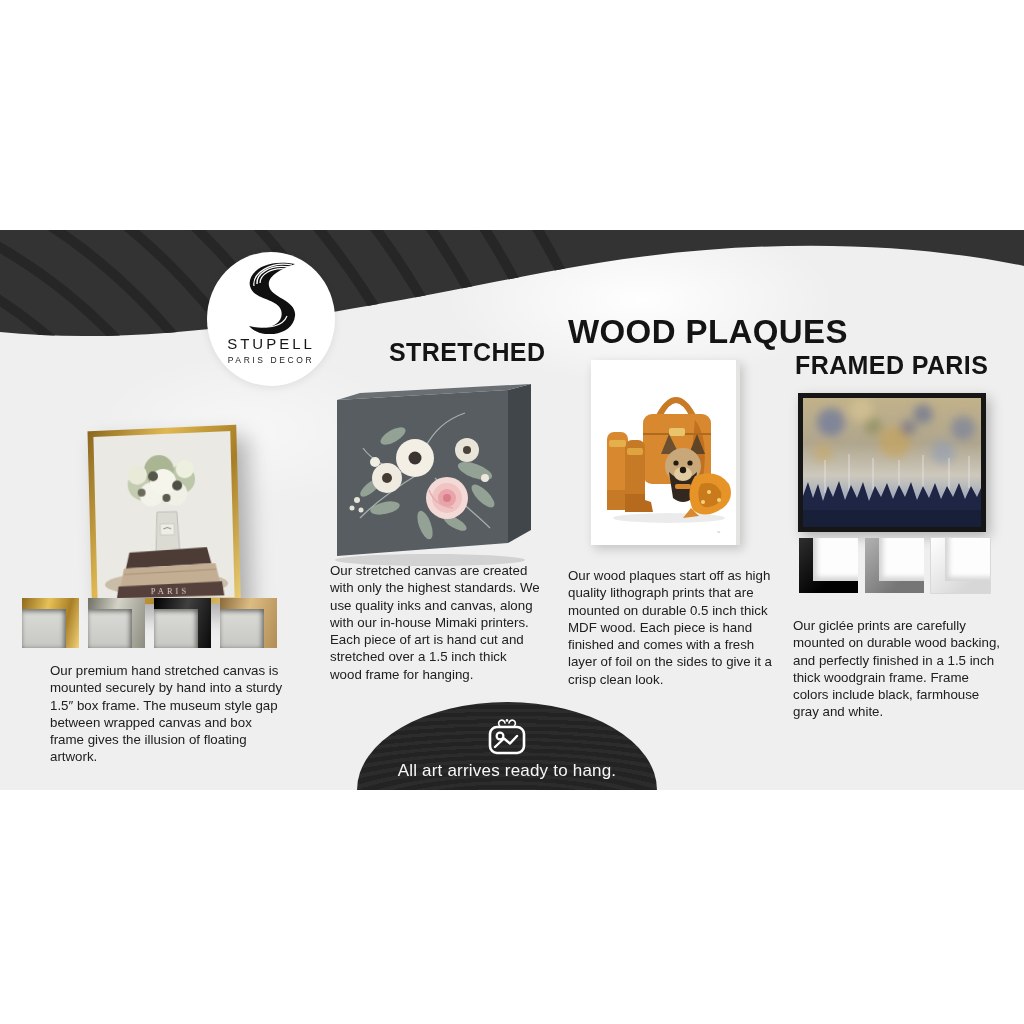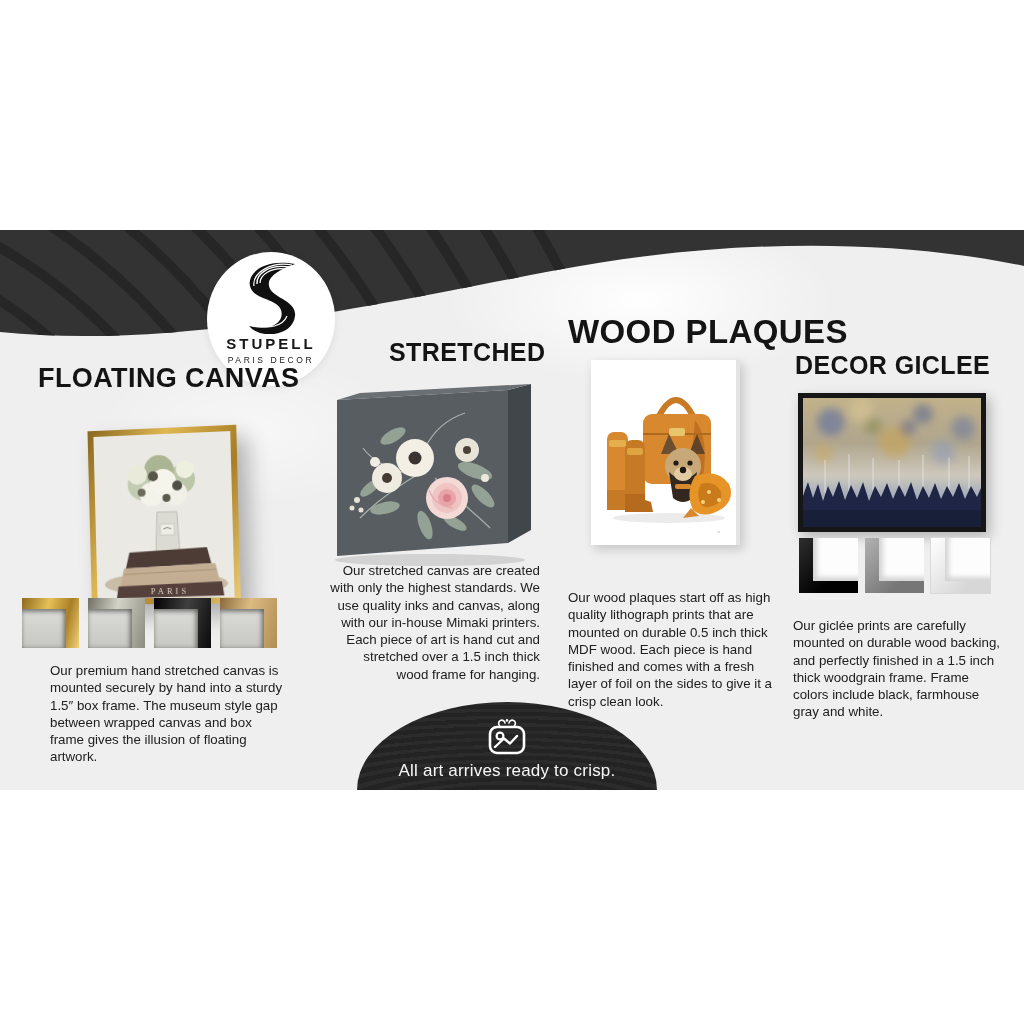--- a/index.html
+++ b/index.html
@@ -19,38 +19,38 @@
   .wave-svg { position:absolute; left:0; top:228px; width:1024px; height:136px; }
 
   
   .logo {
     position:absolute; left:207px; top:252px; width:128px; height:134px;
     background:#ffffff; border-radius:50%;
     display:flex; flex-direction:column; align-items:center; justify-content:flex-start;
     box-shadow:0 2px 8px rgba(0,0,0,.08);
   }
   .logo svg { margin-top:8px; }
-  .logo-brand { font-size:15px; font-weight:bold; letter-spacing:3px; color:#161616; margin-top:1px; }
+  .logo-brand { font-size:15px; font-weight:normal; letter-spacing:3px; color:#161616; margin-top:1px; }
   .logo-tagline { font-size:8.5px; letter-spacing:2.6px; color:#222; margin-top:3px; }
 
   .heading {
     position:absolute; font-weight:bold; color:#141414; letter-spacing:.4px; line-height:1.16;
   }
   .heading span { display:block; }
   .h-float   { left:38px;  top:363px; font-size:27px; }
   .h-stretch { left:360px; top:338px; font-size:25px;margin-left:29px; }
   .h-wood    { left:568px; top:313px; font-size:33px; }
   .h-giclee  { left:795px; top:351px; font-size:25px; }
 
   .body-text {
     position:absolute; font-size:13.3px; line-height:1.3; color:#202020;
   }
   .p-float   { left:50px;  top:662px; width:236px; }
-  .p-stretch { left:330px; top:562px; width:210px;text-align:right; }
-  .p-wood    { left:568px; top:589px; width:206px; }
+  .p-stretch { left:330px; top:562px; width:210px; }
+  .p-wood    { left:568px; top:567px; width:206px; }
   .p-giclee  { left:793px; top:605px; width:210px;margin-top:12px; }
 
   
   .float-frame {
     position:absolute; left:88px; top:428px; width:150px; height:176px;
     background:linear-gradient(115deg,#8a671f,#e0b852 35%,#a87e25 70%,#ecd079);
     padding:6px;
     transform:perspective(600px) rotateY(-7deg) rotate(-1.5deg);
     box-shadow:10px 12px 20px rgba(0,0,0,.28);
   }
@@ -142,30 +142,29 @@
       <path d="M66,7 C46,4 33,14 34,24" stroke="#ffffff" stroke-width="1.4" fill="none"></path>
       <path d="M69,5 C48,1 29,13 31,26" stroke="#ffffff" stroke-width="1.2" fill="none"></path>
       <path d="M63,9 C48,7 37,15 37,23" stroke="#ffffff" stroke-width="1.2" fill="none"></path>
       <path d="M31,64 C45,70 60,66 64,56" stroke="#ffffff" stroke-width="1.2" fill="none"></path>
     </svg>
     <div class="logo-brand">STUPELL</div>
     <div class="logo-tagline">PARIS DECOR</div>
   </div>
 
   <div class="heading h-float">
-    <span>FLOATING CANVAS</span>
   </div>
   <div class="heading h-stretch">
     <span>STRETCHED</span>
   </div>
   <div class="heading h-wood">
     <span>WOOD PLAQUES</span>
   </div>
   <div class="heading h-giclee">
-    <span>DECOR GICLEE</span>
+    <span>FRAMED PARIS</span>
   </div>
 
   <div class="float-frame">
     <div class="float-art">
       <svg width="138" height="164" viewBox="0 0 138 164">
         <rect width="138" height="164" fill="#eae9e4"></rect>
         <ellipse cx="70" cy="150" rx="62" ry="12" fill="#c9bda8"></ellipse>
 
         <g>
           <circle cx="50" cy="50" r="16" fill="#c3cbb1"></circle>
@@ -364,16 +363,16 @@
 
   <div class="dome">
     <svg width="48" height="40" viewBox="0 0 48 40">
       <path d="M17,8 a3.2,3.2 0 1 1 5,-2.4" stroke="#fff" stroke-width="1.6" fill="none"></path>
       <path d="M31,8 a3.2,3.2 0 1 0 -5,-2.4" stroke="#fff" stroke-width="1.6" fill="none"></path>
       <circle cx="24" cy="2.4" r="1.3" fill="#fff"></circle>
       <rect x="7" y="9" width="34" height="26" rx="7" stroke="#fff" stroke-width="2.6" fill="none"></rect>
       <circle cx="17" cy="18" r="3.4" stroke="#fff" stroke-width="2.2" fill="none"></circle>
       <path d="M12,29 L21,20.5 L27,25.5 L34,18" stroke="#fff" stroke-width="2.4" fill="none" stroke-linecap="round" stroke-linejoin="round"></path>
     </svg>
-    <div class="dome-text">All art arrives ready to crisp.</div>
+    <div class="dome-text">All art arrives ready to hang.</div>
   </div>
 
 </div>
 
 </body></html>

